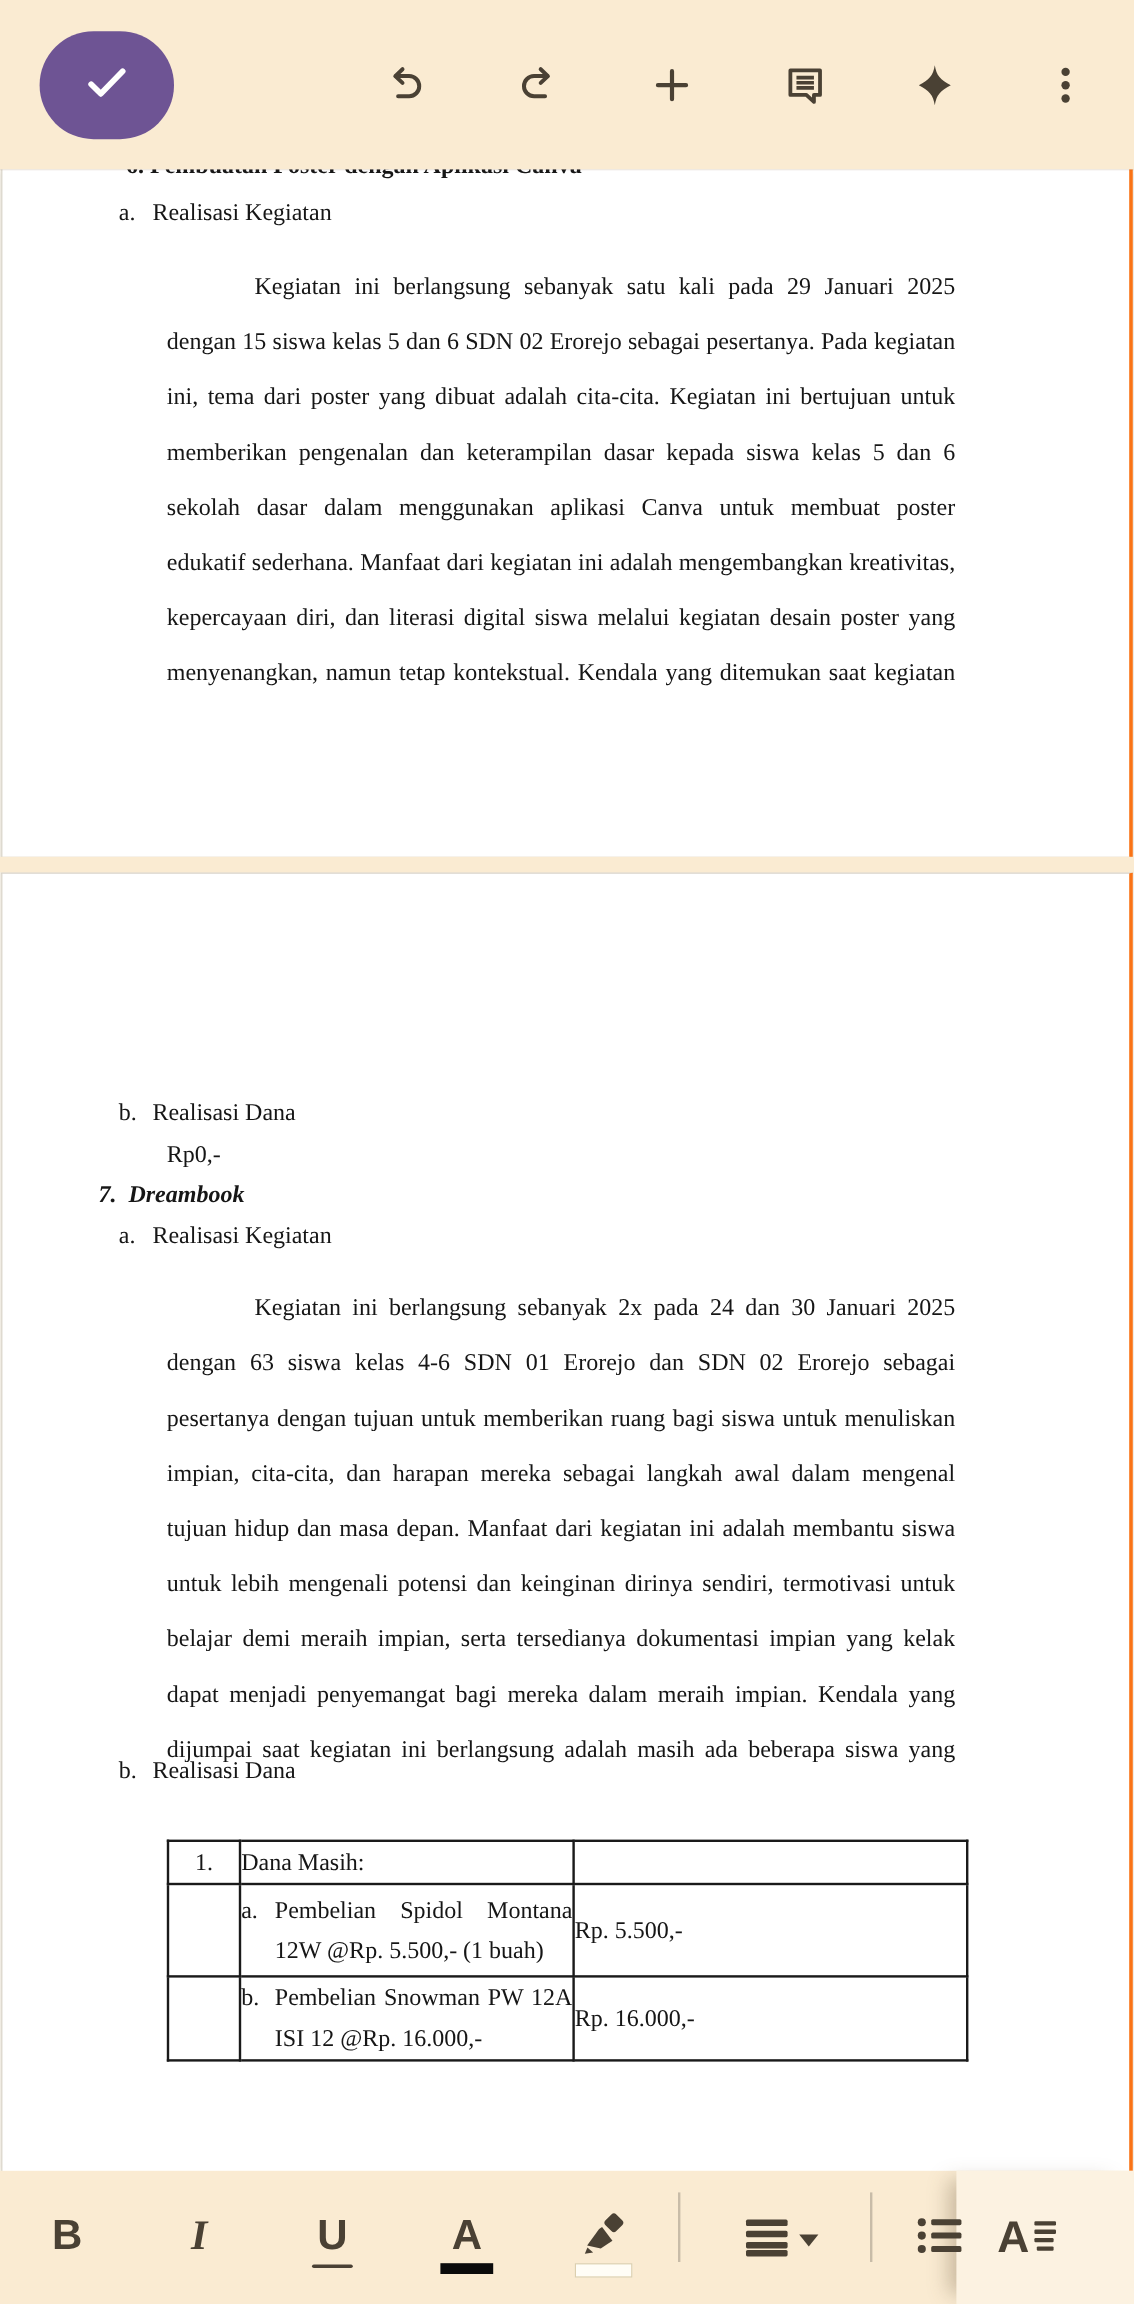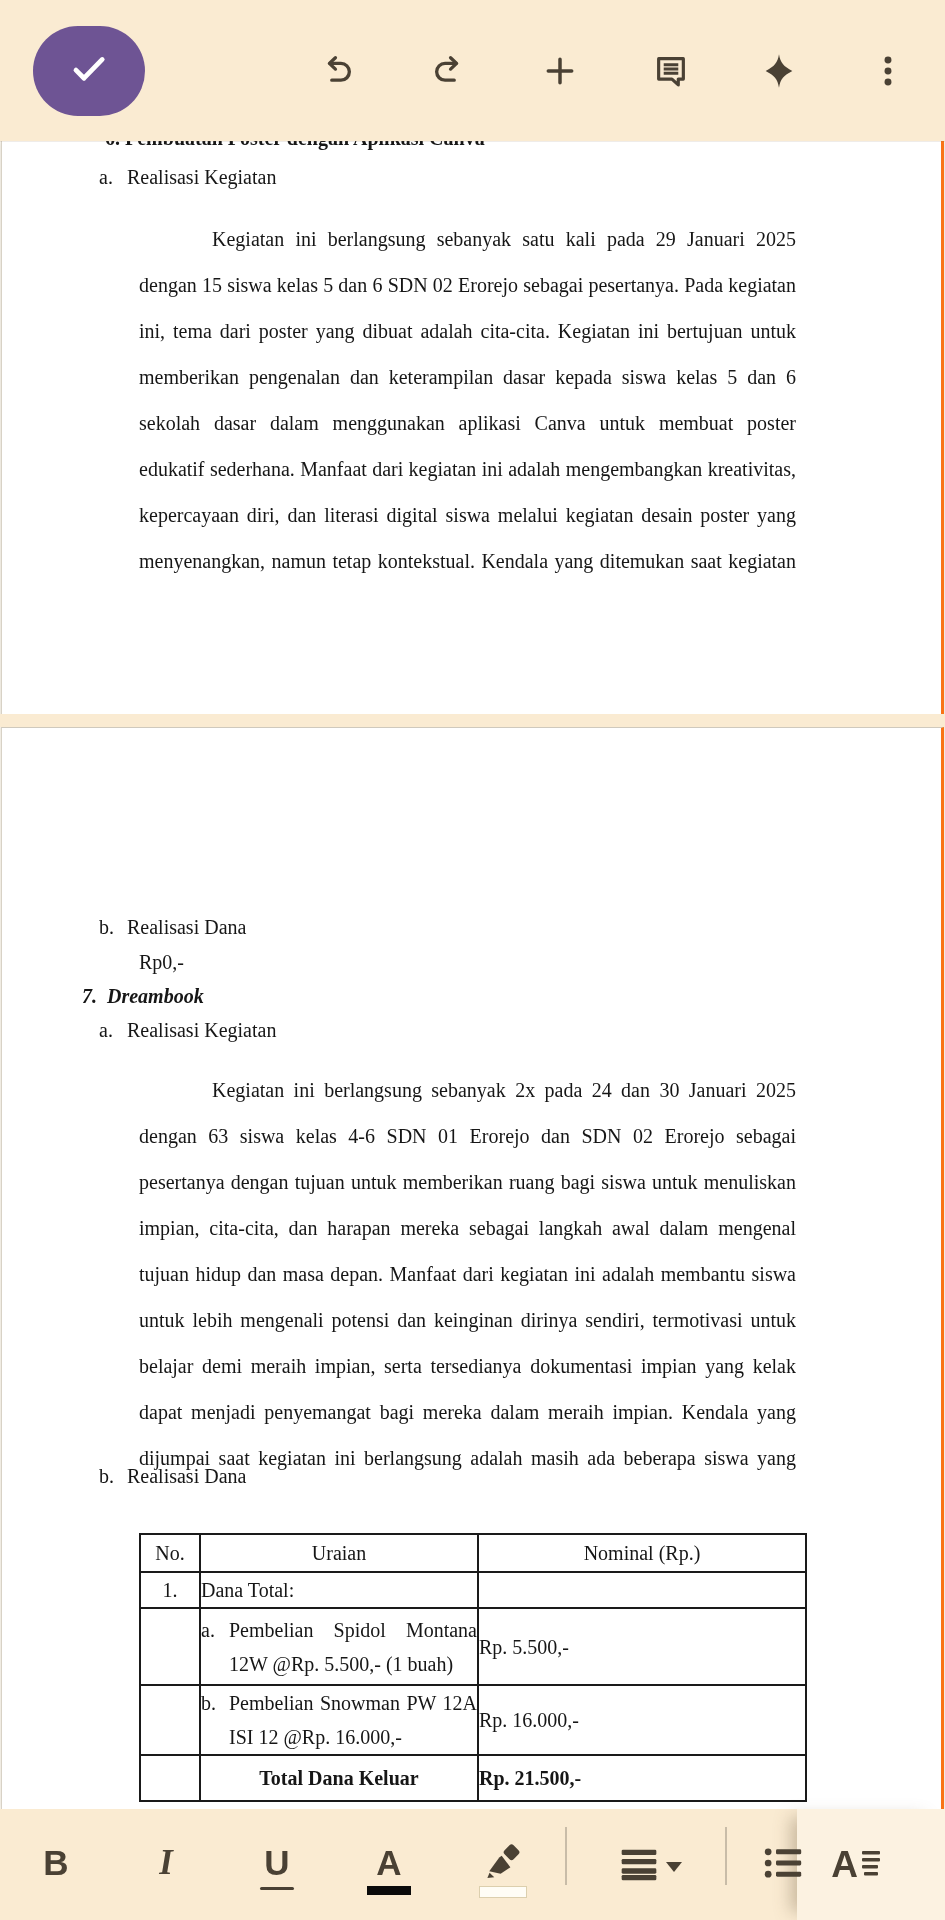--- a/index.html
+++ b/index.html
@@ -159,49 +159,39 @@
     </div>
 
     <div class="para indent" style="left:137px;top:319px;height:413px"><span>Kegiatan ini berlangsung sebanyak 2x pada 24 dan 30 Januari 2025 dengan 63 siswa kelas 4-6 SDN 01 Erorejo dan SDN 02 Erorejo sebagai pesertanya dengan tujuan untuk memberikan ruang bagi siswa untuk menuliskan impian, cita-cita, dan harapan mereka sebagai langkah awal dalam mengenal tujuan hidup dan masa depan. Manfaat dari kegiatan ini adalah membantu siswa untuk lebih mengenali potensi dan keinginan dirinya sendiri, termotivasi untuk belajar demi meraih impian, serta tersedianya dokumentasi impian yang kelak dapat menjadi penyemangat bagi mereka dalam meraih impian. Kendala yang dijumpai saat kegiatan ini berlangsung adalah masih ada beberapa siswa yang bingung mengenai hal-hal yang ingin mereka capai. Jika terdapat kegiatan yang serupa selanjutnya, sebaiknya siswa diberitahu contoh </span><span class="italic">dreambook</span><span> yang lebih jelas.</span></div>
 
     <div class="line" style="left:97px;top:731px">
       <span class="marker">b.</span><span>Realisasi Dana</span>
     </div>
 
     <table class="doc-table">
       <tbody>
-          <tr>
-        <th class="c-no th-cell">No.</th>
-        <th class="c-ur th-cell">Uraian</th>
-        <th class="c-nom th-cell">Nominal (Rp.)</th>
-      </tr>
       <tr style="height:36px">
         <td class="c-no">1.</td>
-        <td class="c-ur cell-left">Dana Total:</td>
+        <td class="c-ur cell-left">Dana Masih:</td>
         <td class="c-nom"></td>
       </tr>
       <tr style="height:77px">
         <td class="c-no"></td>
         <td class="c-ur cell-hang">
           <span class="hang"><span style="display:inline-block;width:28px;text-indent:0">a.</span><span>Pembelian Spidol Montana 12W @Rp. 5.500,- (1 buah)</span></span>
         </td>
         <td class="c-nom cell-nom">Rp. 5.500,-</td>
       </tr>
       <tr style="height:57px">
         <td class="c-no"></td>
         <td class="c-ur cell-hang">
           <span class="hang"><span style="display:inline-block;width:28px;text-indent:0">b.</span><span>Pembelian Snowman PW 12A ISI 12 @Rp. 16.000,-</span></span>
         </td>
         <td class="c-nom cell-nom">Rp. 16.000,-</td>
       </tr>
-      <tr class="row-total">
-        <td class="c-no"></td>
-        <td class="c-ur total-label">Total Dana Keluar</td>
-        <td class="c-nom cell-nom" style="vertical-align:middle;padding-top:0">Rp. 21.500,-</td>
-      </tr>
     </tbody>
       </table>
   </div>
 
   <div class="toolbar-bottom">
     <div class="tb-right"></div>
 
     <div class="fmt" style="left:34px">
       <span>B</span>
     </div>

